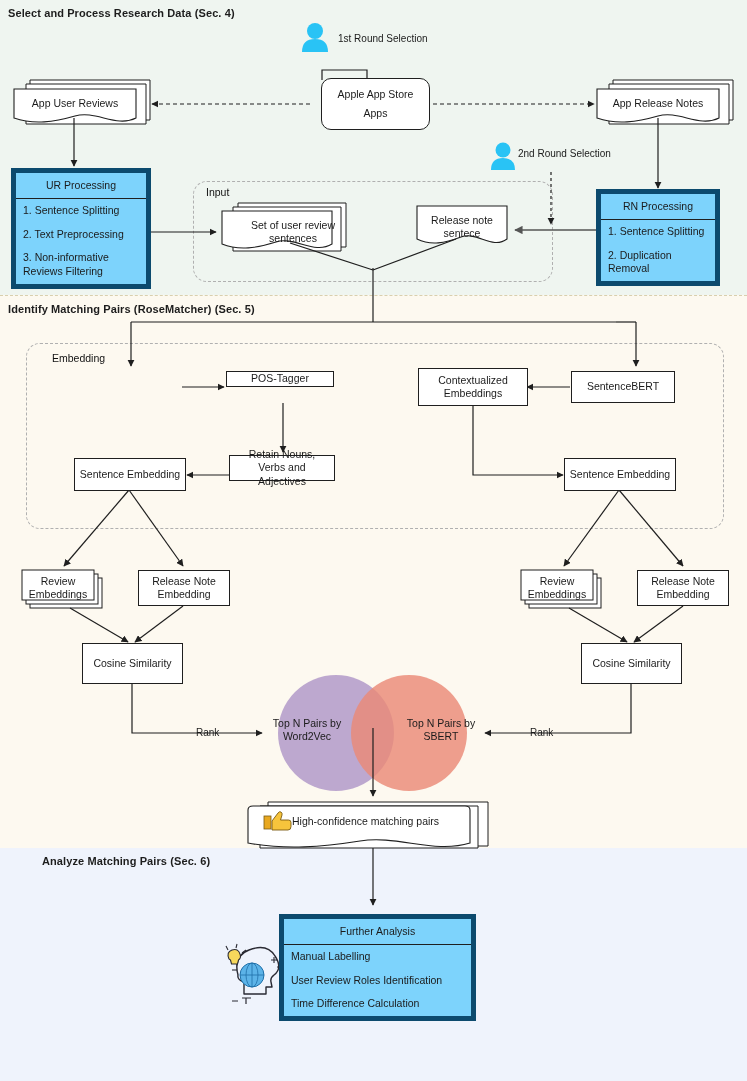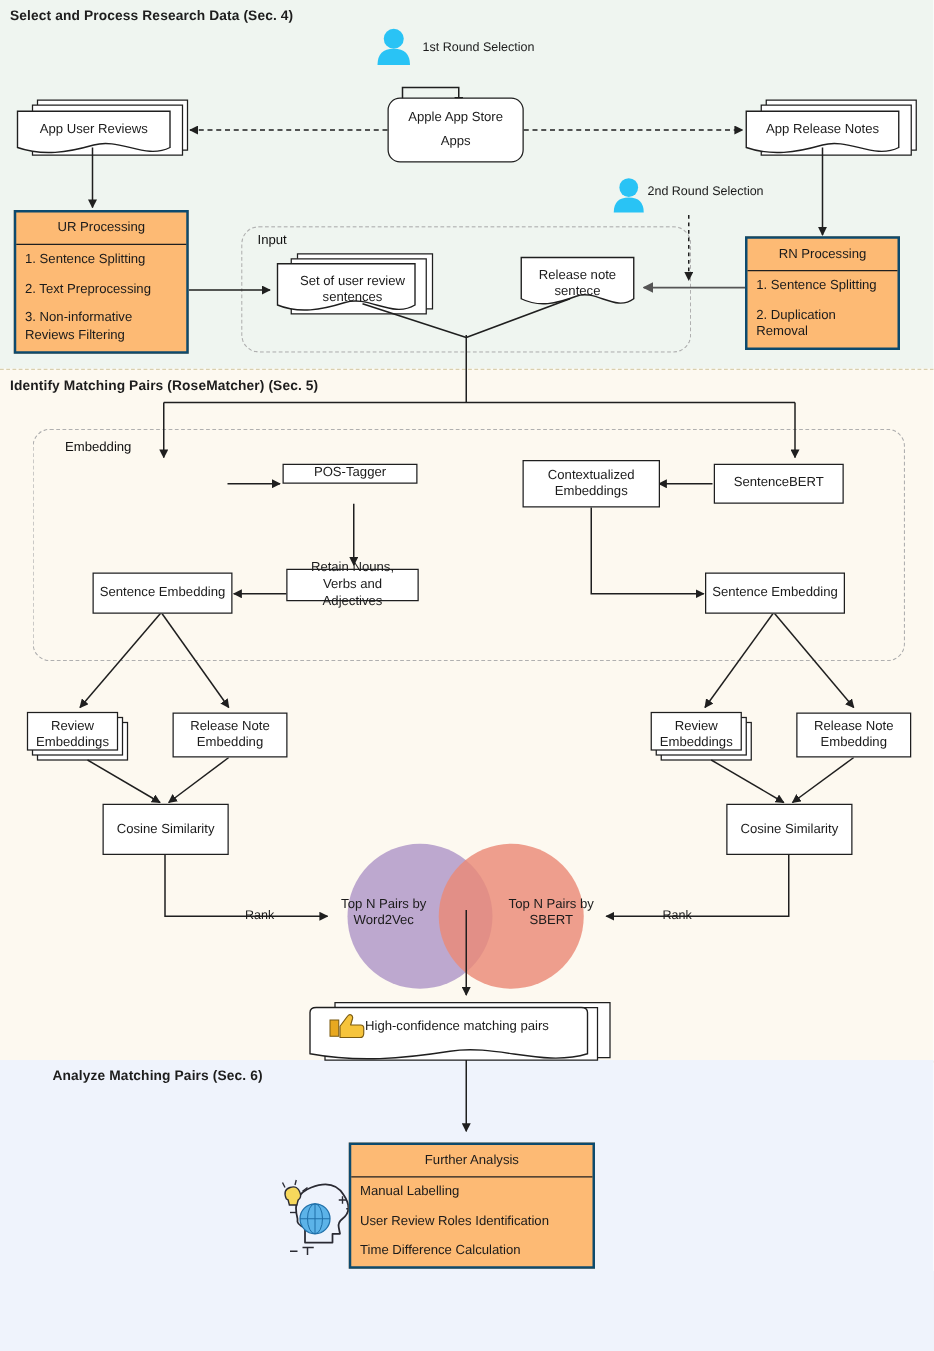--- a/index.html
+++ b/index.html
@@ -10,24 +10,24 @@
   #band-select{top:0;height:295px;background:#eff5f0;}
   #band-identify{top:295px;height:553px;background:#fdf9f0;border-top:1px dashed #d9cfae;border-bottom:1px dashed #d9cfae;}
   #band-analyze{top:848px;height:233px;background:#eff3fc;}
 
   .band-title{position:absolute;font-size:11px;font-weight:bold;color:#1d1d1d;letter-spacing:.1px;white-space:nowrap;}
 
   
   .box{position:absolute;box-sizing:border-box;background:#fff;border:1px solid #1f1f1f;
        display:flex;align-items:center;justify-content:center;text-align:center;
        font-size:10.5px;color:#1b1b1b;line-height:1.25;padding:2px 4px;}
-  .box.rounded{border-radius:10px;}
+  .box.rounded{border-radius:10px;margin-left:11px;}
 
   
-  .listbox{position:absolute;box-sizing:border-box;background:#fdba74;border:2px solid #0c4a6e;font-size:10.5px;color:#1b1b1b;}
+  .listbox{position:absolute;box-sizing:border-box;background:#7dd3fc;border:5px solid #0c4a6e;font-size:10.5px;color:#1b1b1b;}
   .listbox .lb-head{box-sizing:border-box;border-bottom:1px solid #1f1f1f;text-align:center;padding:6px 4px;line-height:1.25;}
   .listbox .lb-item{box-sizing:border-box;padding:5px 7px;line-height:1.3;}
 
   
   .group{position:absolute;box-sizing:border-box;border:1px dashed #b0b0b0;border-radius:14px;background:transparent;}
   .group-label{position:absolute;font-size:10.5px;font-weight:normal;color:#111;}
 
   .svglayer{position:absolute;left:0;top:0;width:747px;height:1081px;pointer-events:none;}
 
   .vlabel{position:absolute;font-size:10.5px;color:#1b1b1b;text-align:center;line-height:1.25;}
@@ -190,21 +190,21 @@
       <path d="M232,1001 h6 M246,998 v6 M242,998 h9" stroke="#2a2a33" stroke-width="1.2"></path>
     </g>
   </svg>
 
   <div class="persona-label" style="left:338px;top:33px;">1st Round Selection</div>
   <div class="persona-label" style="left:518px;top:148px;">2nd Round Selection</div>
 
   <div class="vlabel" style="left:14px;top:97px;width:122px;">App User Reviews</div>
   <div class="vlabel" style="left:597px;top:97px;width:122px;">App Release Notes</div>
 
-  <div class="vlabel" style="left:216px;top:219px;width:132px;">Set of user review sentences</div>
+  <div class="vlabel" style="left:227px;top:219px;width:132px;">Set of user review sentences</div>
   <div class="vlabel" style="left:417px;top:214px;width:90px;">Release note sentece</div>
 
   <div class="vlabel" style="left:22px;top:575px;width:72px;">Review Embeddings</div>
   <div class="vlabel" style="left:521px;top:575px;width:72px;">Review Embeddings</div>
 
   <div class="vlabel" style="left:271px;top:717px;width:72px;">Top N Pairs by Word2Vec</div>
   <div class="vlabel" style="left:405px;top:717px;width:72px;">Top N Pairs by SBERT</div>
 
   <div class="hc-label" style="left:292px;top:815px;">High-confidence matching pairs</div>
 

